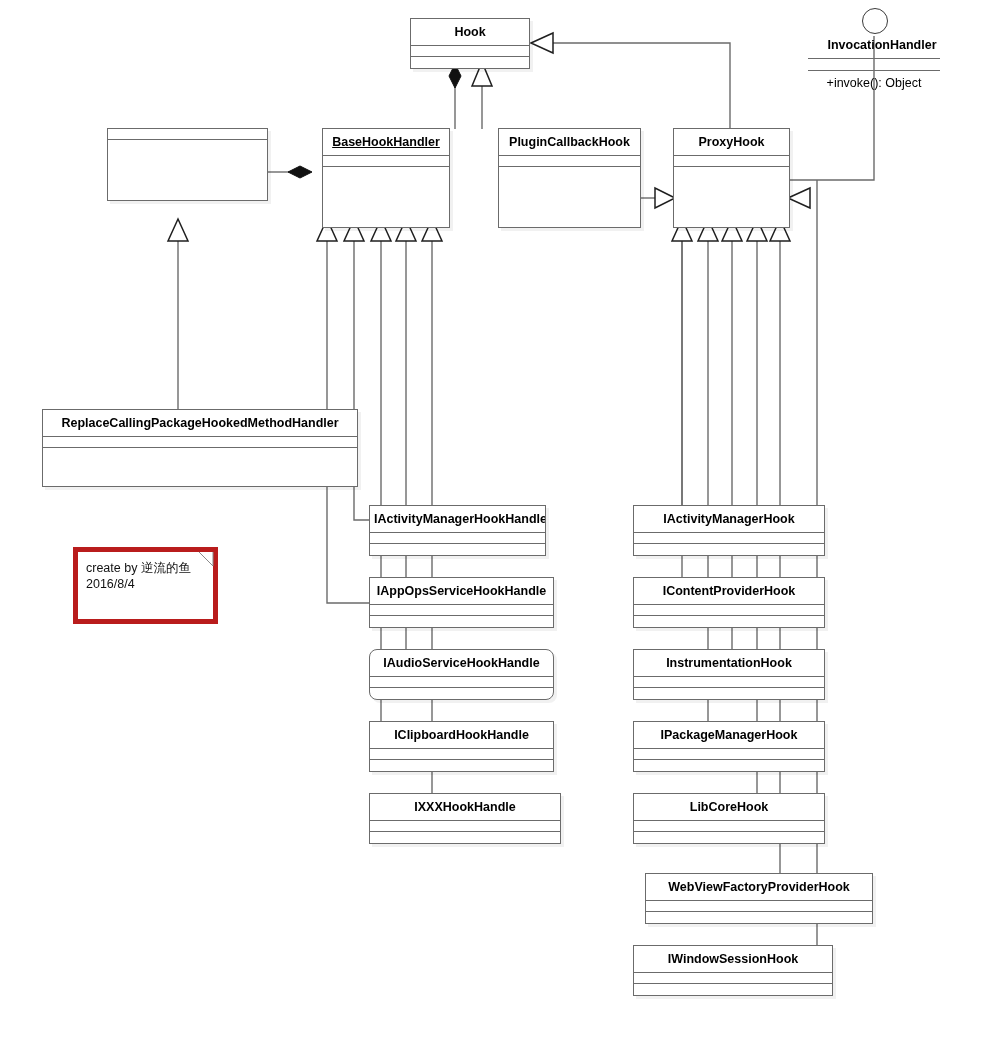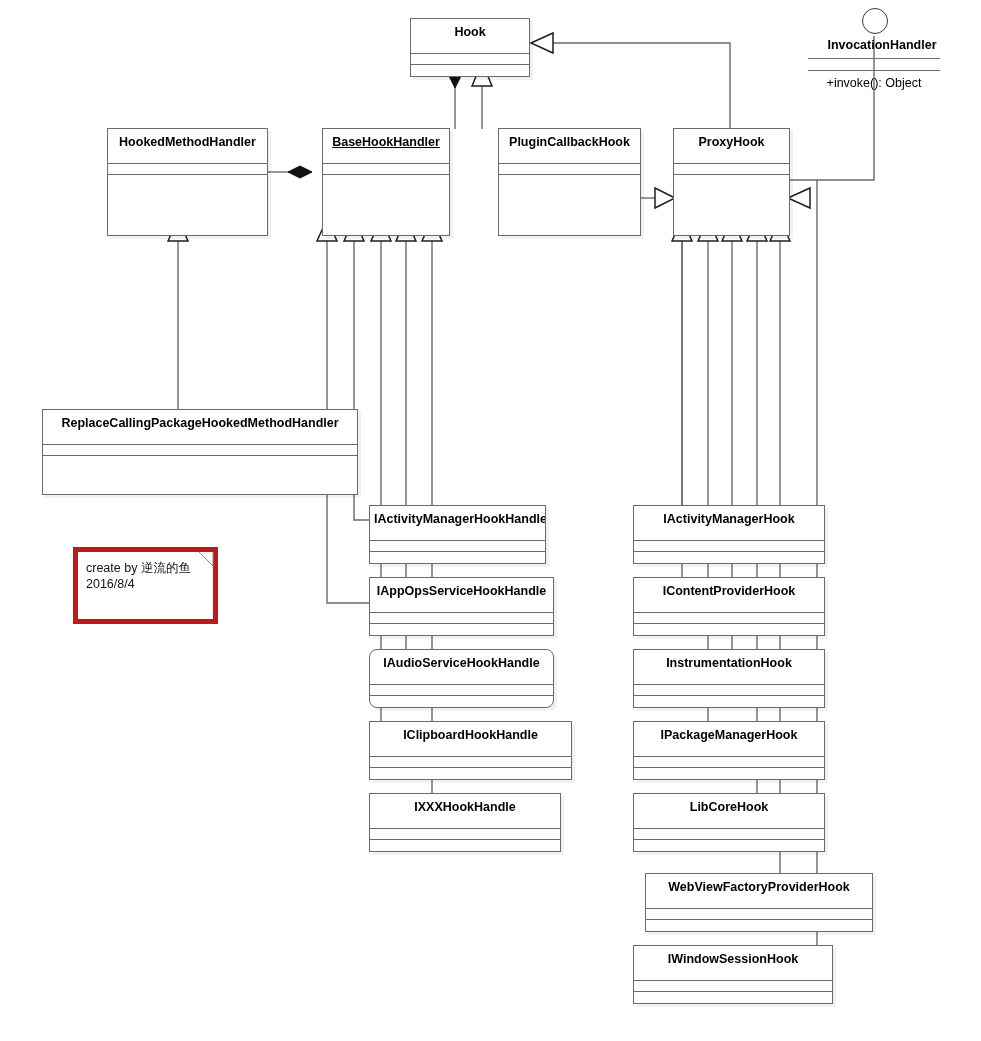--- a/index.html
+++ b/index.html
@@ -30,21 +30,21 @@
     box-shadow:3px 3px 0 rgba(0,0,0,0.055);
     z-index:5;
   }
   .uml-name{
     box-sizing:border-box;
     text-align:center;
     font-weight:bold;
     font-size:12.5px;
     color:#000000;
     line-height:1;
-    padding:7px 4px 14px 4px;
+    padding:7px 4px 6px 4px;
     border-bottom:1px solid #6b6b6b;
     white-space:nowrap;
     overflow:hidden;
   }
   .uml-attrs{
     box-sizing:border-box;
     border-bottom:1px solid #6b6b6b;
     height:11px;
   }
   .uml-ops{
@@ -204,21 +204,20 @@
     </g>
   </svg>
 
   <div class="uml-class" style="left:410px;top:18px;width:120px;">
     <div class="uml-name">Hook</div>
     <div class="uml-attrs"></div>
     <div class="uml-ops"></div>
   </div>
 
   <div class="uml-class xtall" style="left:107px;top:128px;width:161px;">
-    <div class="uml-name">HookedMethodHandler</div>
     <div class="uml-attrs"></div>
     <div class="uml-ops"></div>
   </div>
 
   <div class="uml-class xtall" style="left:322px;top:128px;width:128px;text-decoration:underline;">
     <div class="uml-name">BaseHookHandler</div>
     <div class="uml-attrs"></div>
     <div class="uml-ops"></div>
   </div>
 
@@ -251,21 +250,21 @@
     <div class="uml-attrs"></div>
     <div class="uml-ops"></div>
   </div>
 
   <div class="uml-class" style="left:369px;top:649px;width:185px;border-radius:8px;">
     <div class="uml-name">IAudioServiceHookHandle</div>
     <div class="uml-attrs"></div>
     <div class="uml-ops"></div>
   </div>
 
-  <div class="uml-class" style="left:369px;top:721px;width:203px;">
+  <div class="uml-class" style="left:369px;top:721px;width:185px;">
     <div class="uml-name">IClipboardHookHandle</div>
     <div class="uml-attrs"></div>
     <div class="uml-ops"></div>
   </div>
 
   <div class="uml-class" style="left:369px;top:793px;width:192px;">
     <div class="uml-name">IXXXHookHandle</div>
     <div class="uml-attrs"></div>
     <div class="uml-ops"></div>
   </div>

